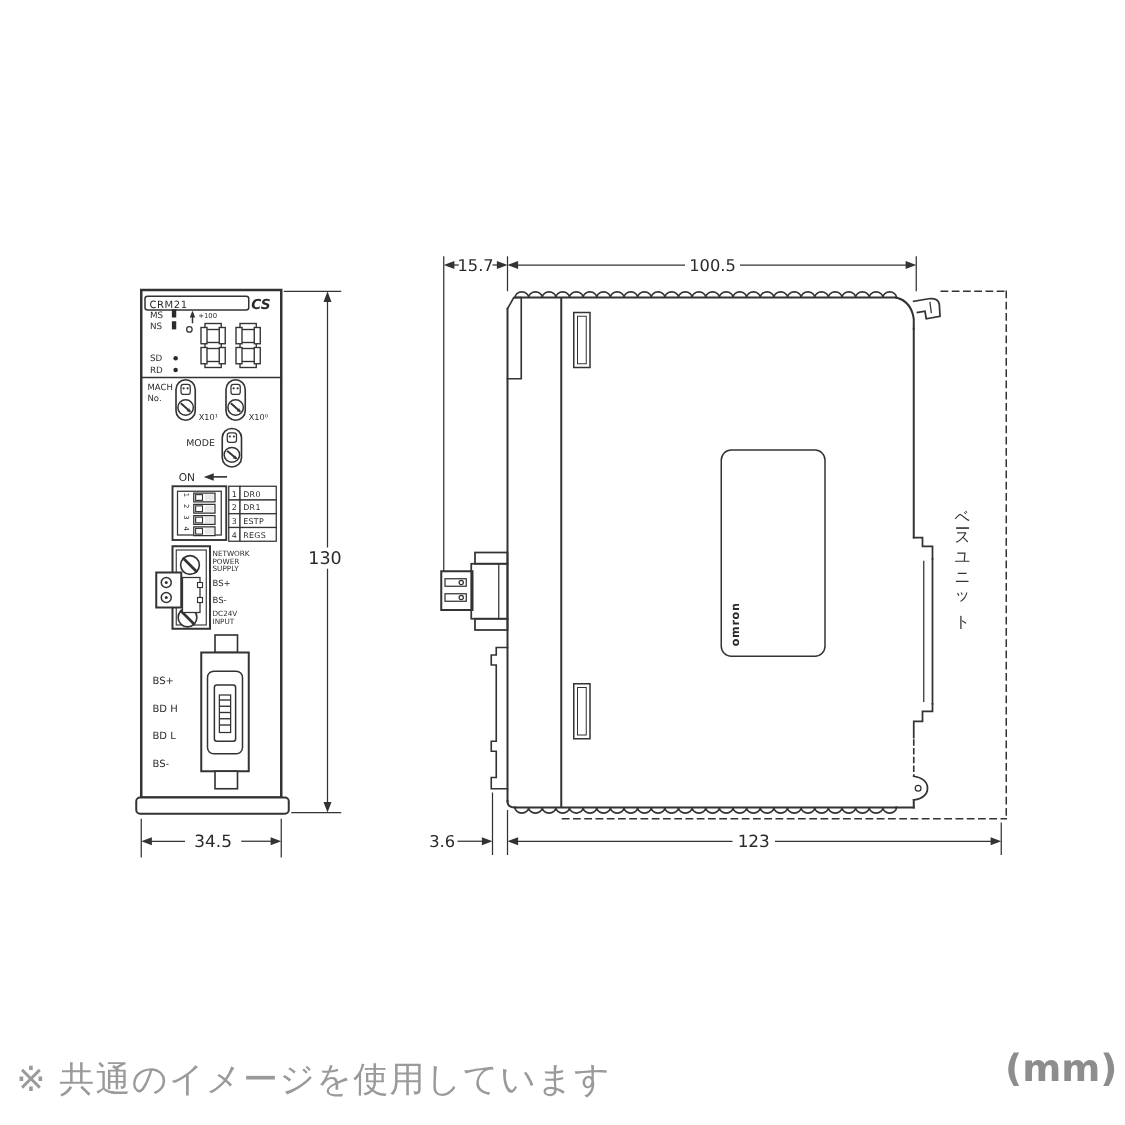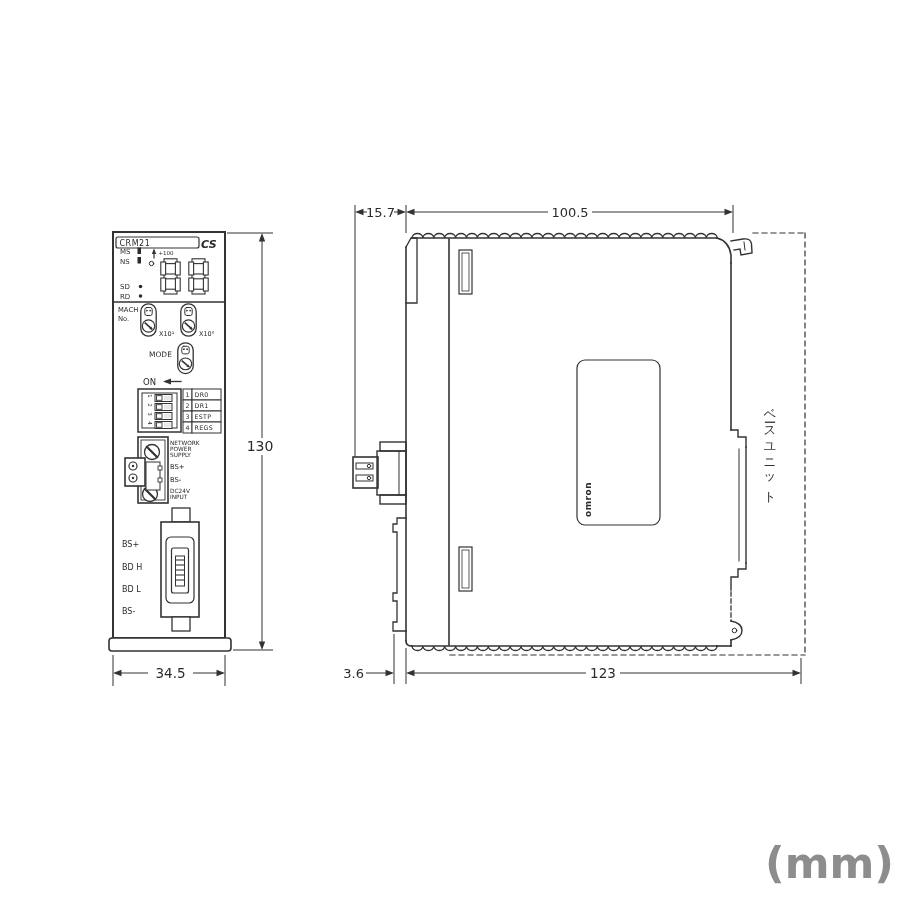--- a/index.html
+++ b/index.html
@@ -3,21 +3,21 @@
 <meta charset="utf-8">
 <style>
   html,body{margin:0;padding:0;background:#fff;}
   .canvas{position:relative;width:900px;height:900px;background:#ffffff;overflow:hidden;
           font-family:"DejaVu Sans",sans-serif;}
   svg text{font-family:"DejaVu Sans",sans-serif;fill:#2b2b2b;}
   .jp-vertical{position:absolute;left:761px;top:400px;writing-mode:vertical-rl;
       font-size:12.5px;letter-spacing:2px;color:#333;font-family:"DejaVu Sans",sans-serif;}
   .footer-note{position:absolute;left:13px;top:845px;font-size:28px;color:#9a9a9a;
       letter-spacing:1px;font-family:"DejaVu Sans",sans-serif;}
-  .footer-unit{position:absolute;right:6px;top:838px;font-size:43px;font-weight:bold;color:#8d8d8d;
+  .footer-unit{position:absolute;right:6px;top:838px;font-size:30px;font-weight:bold;color:#8d8d8d;
       font-family:"DejaVu Sans",sans-serif;}
 </style>
 </head>
 <body>
 
 <div class="canvas">
 
 <svg width="900" height="900" viewBox="0 0 900 900">
   <defs>
     <g id="rotary-def">
@@ -277,15 +277,16 @@
 
     <line x1="414" y1="673" x2="586" y2="673"></line>
     <line x1="620" y1="673" x2="793" y2="673"></line>
     <polygon points="406,673 414.5,669.8 414.5,676.2" fill="#333" stroke="none"></polygon>
     <polygon points="801,673 792.5,669.8 792.5,676.2" fill="#333" stroke="none"></polygon>
     <text x="603" y="677.5" font-size="13.5" text-anchor="middle" stroke="none">123</text>
   </g>
 </svg>
 
 <div class="jp-vertical">ベースユニット</div>
+<div class="footer-note">※ 共通のイメージを使用しています</div>
 <div class="footer-unit">(mm)</div>
 
 </div>
 
 </body></html>

